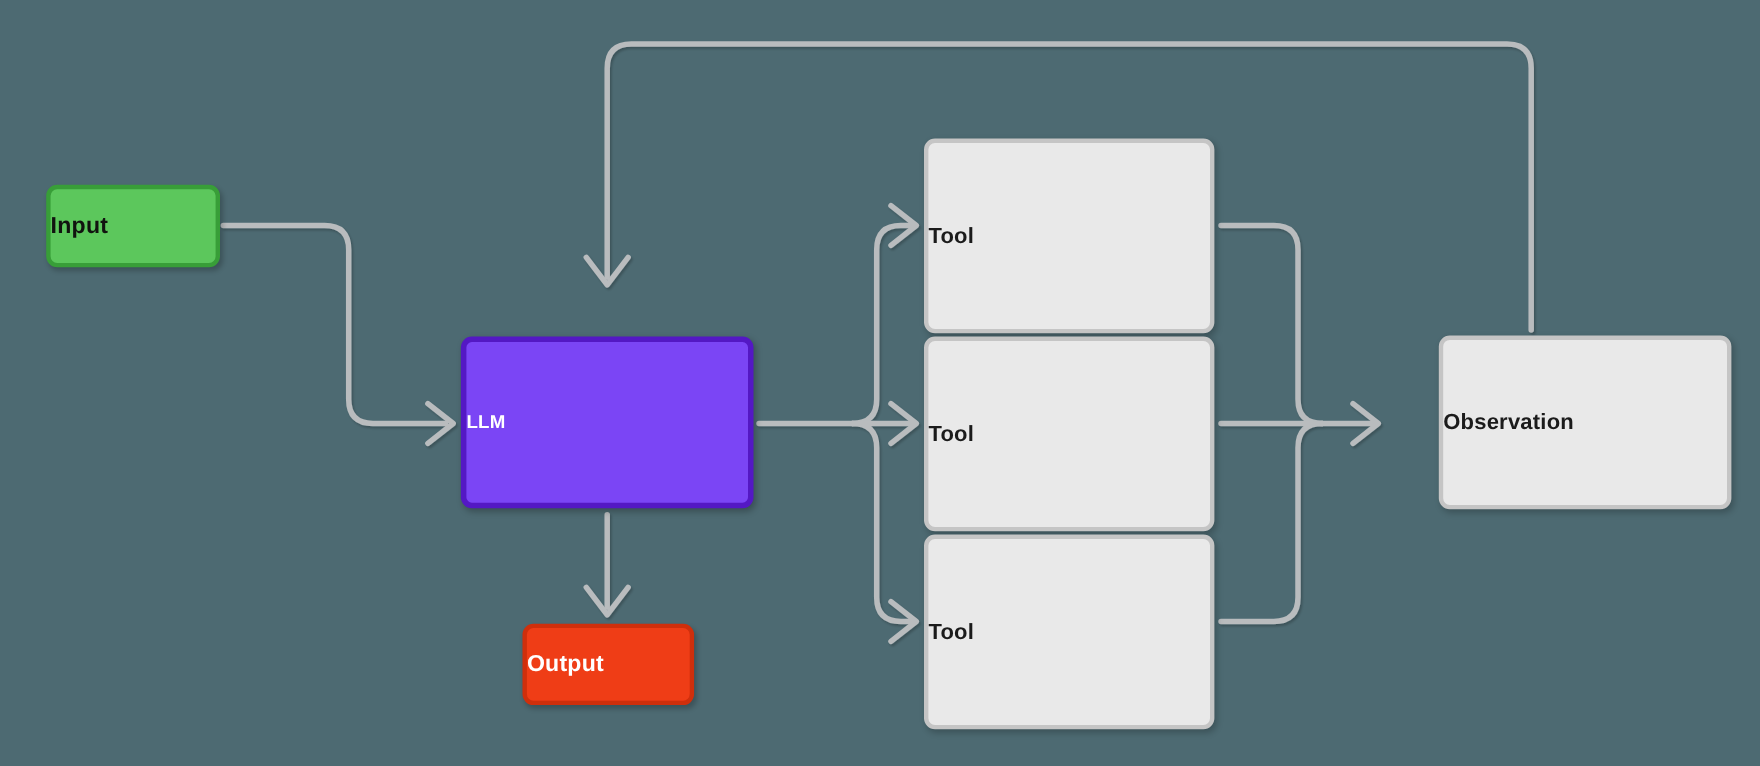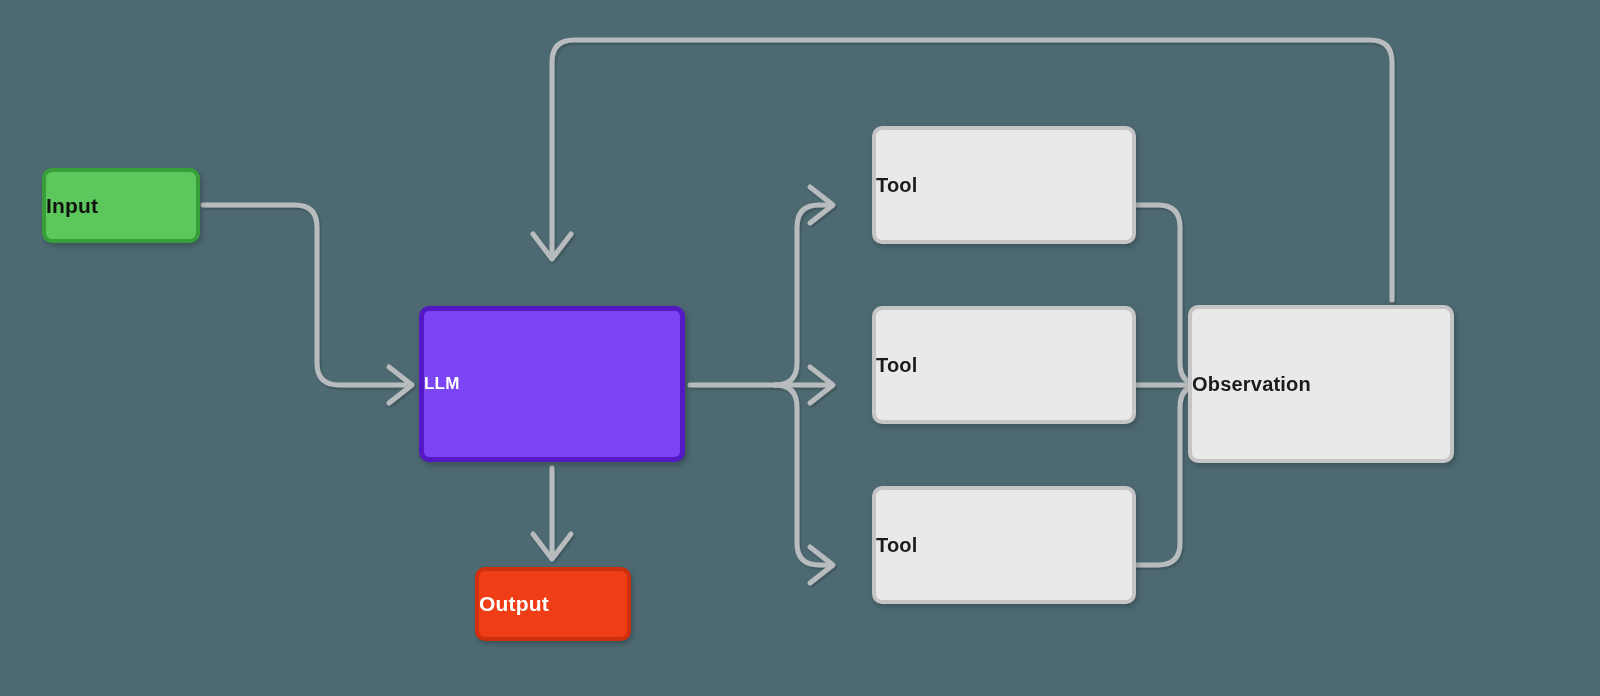--- a/index.html
+++ b/index.html
@@ -74,36 +74,36 @@
     height: 74px;
     background: #ef3d16;
     border: 4px solid #cf2f0c;
     box-shadow: 2px 3px 5px rgba(0,0,0,0.22);
   }
   .node.output .node-label {
     color: #ffffff;
     font-size: 21px;
   }
   .node.tool {
-    left: 872px;
+    left: 840px;
     width: 264px;
-    height: 118px;
+    height: 177px;
     background: #e9e9e9;
     border: 4px solid #c5c5c5;
     box-shadow: 2px 3px 6px rgba(0,0,0,0.22);
   }
   .node.tool .node-label {
     color: #1b1b1b;
     font-size: 20px;
   }
   .node.tool-1 { top: 126px; }
   .node.tool-2 { top: 306px; }
   .node.tool-3 { top: 486px; }
   .node.observation {
-    left: 1188px;
+    left: 1308px;
     top: 305px;
     width: 266px;
     height: 158px;
     background: #e9e9e9;
     border: 4px solid #c5c5c5;
     box-shadow: 2px 3px 6px rgba(0,0,0,0.22);
   }
   .node.observation .node-label {
     color: #1b1b1b;
     font-size: 20px;

